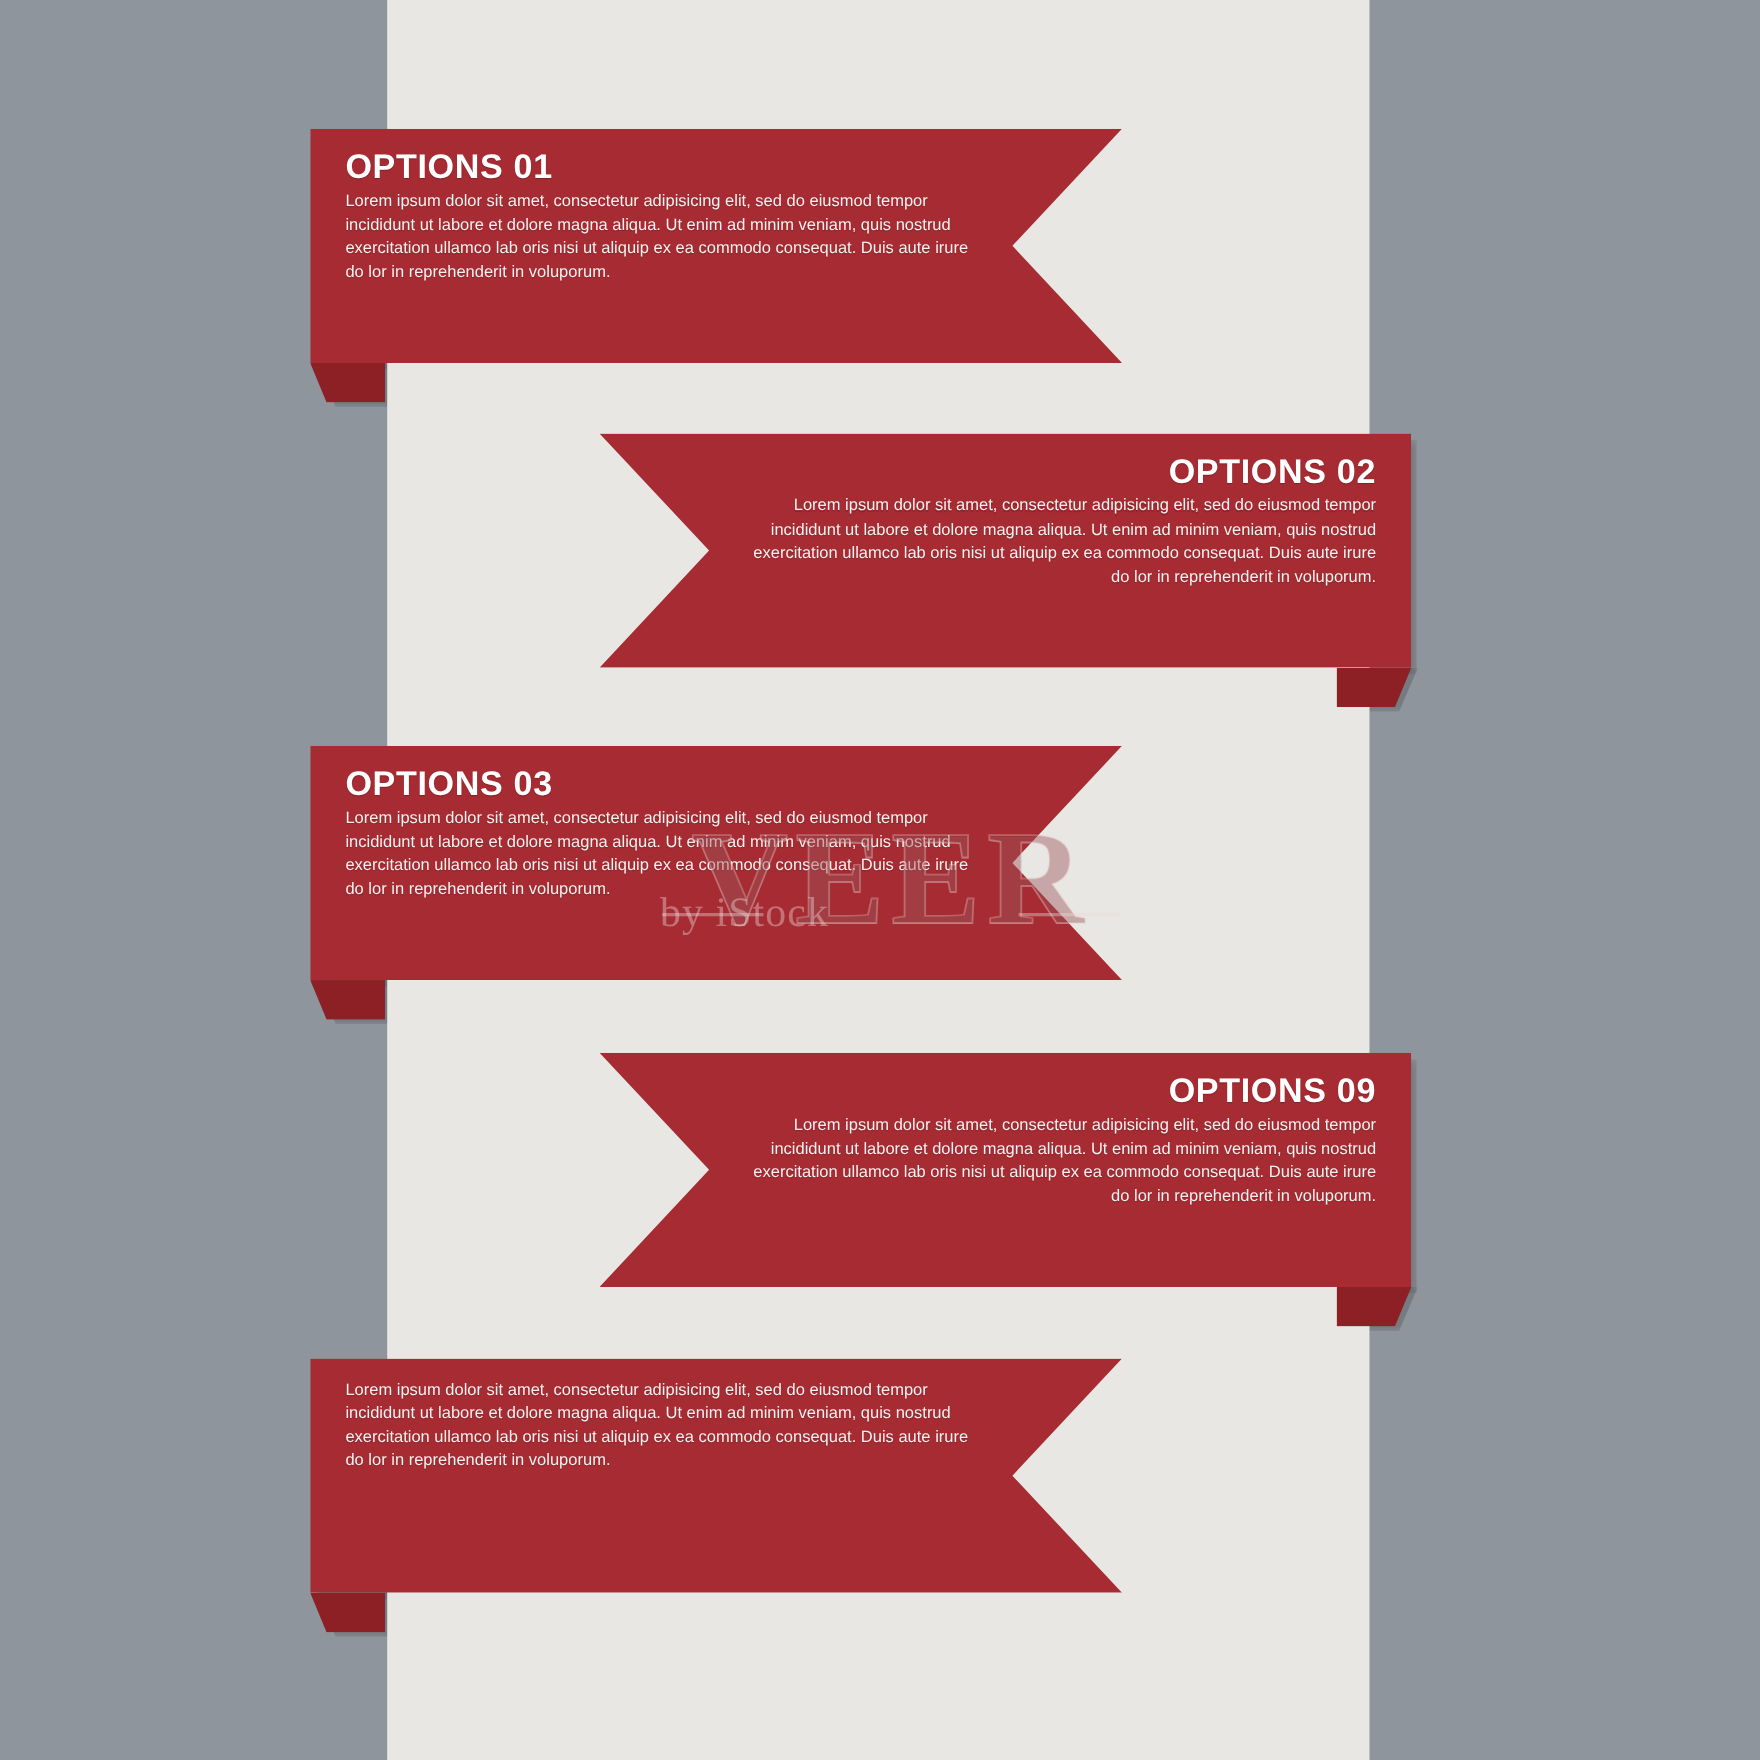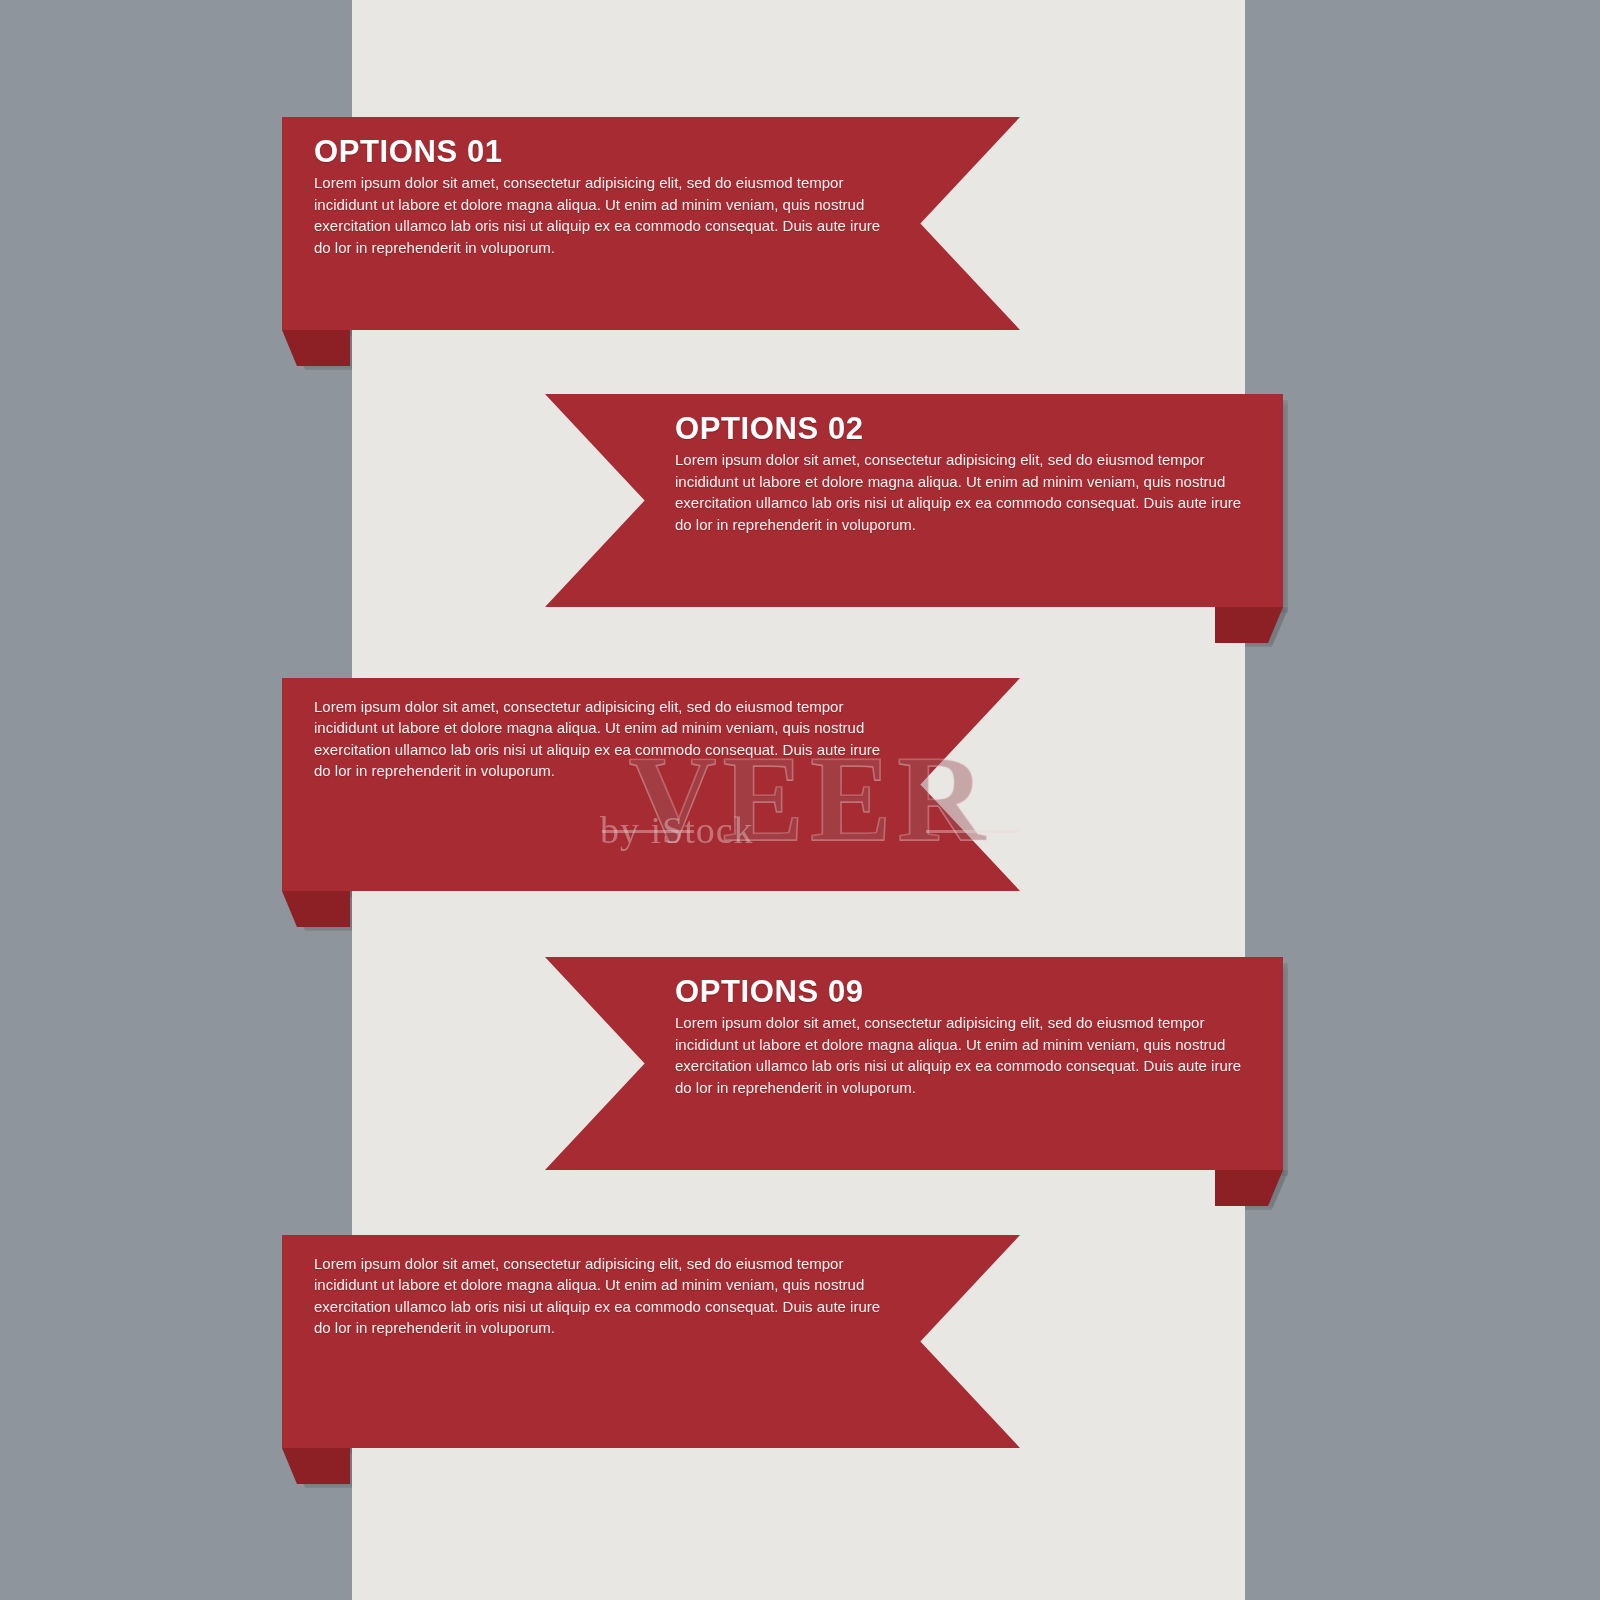--- a/index.html
+++ b/index.html
@@ -144,21 +144,21 @@
     color: #f6f2f1;
     font-family: "Liberation Sans", sans-serif;
     font-size: 15px;
     line-height: 1.43;
     margin: 0;
     text-shadow: 0 1px 1px rgba(0,0,0,0.18);
   }
   .ribbon.left .ribbon-title,
   .ribbon.left .ribbon-text { text-align: left; }
   .ribbon.right .ribbon-title,
-  .ribbon.right .ribbon-text { text-align: left; }
+  .ribbon.right .ribbon-text { text-align: right; }
 
   
   #ribbon-1 { top: 117px; }
   #ribbon-2 { top: 394px; }
   #ribbon-3 { top: 678px; }
   #ribbon-4 { top: 957px; }
   #ribbon-5 { top: 1235px; }
 
   
   .watermark {
@@ -230,20 +230,21 @@
       <div class="ribbon-title">OPTIONS 02</div>
       <div class="ribbon-text">Lorem ipsum dolor sit amet, consectetur adipisicing elit, sed do eiusmod tempor incididunt ut labore et dolore magna aliqua. Ut enim ad minim veniam, quis nostrud exercitation ullamco lab oris nisi ut aliquip ex ea commodo consequat. Duis aute irure do lor in reprehenderit in voluporum.</div>
     </div>
   </div>
 
   <div class="ribbon left" id="ribbon-3">
     <div class="ribbon-shadow"></div>
     <div class="fold-shadow"></div>
     <div class="ribbon-fold"></div>
     <div class="ribbon-body">
+      <div class="ribbon-title">OPTIONS 03</div>
       <div class="ribbon-text">Lorem ipsum dolor sit amet, consectetur adipisicing elit, sed do eiusmod tempor incididunt ut labore et dolore magna aliqua. Ut enim ad minim veniam, quis nostrud exercitation ullamco lab oris nisi ut aliquip ex ea commodo consequat. Duis aute irure do lor in reprehenderit in voluporum.</div>
     </div>
   </div>
 
   <div class="ribbon right" id="ribbon-4">
     <div class="ribbon-shadow"></div>
     <div class="fold-shadow"></div>
     <div class="ribbon-fold"></div>
     <div class="ribbon-body">
       <div class="ribbon-title">OPTIONS 09</div>

